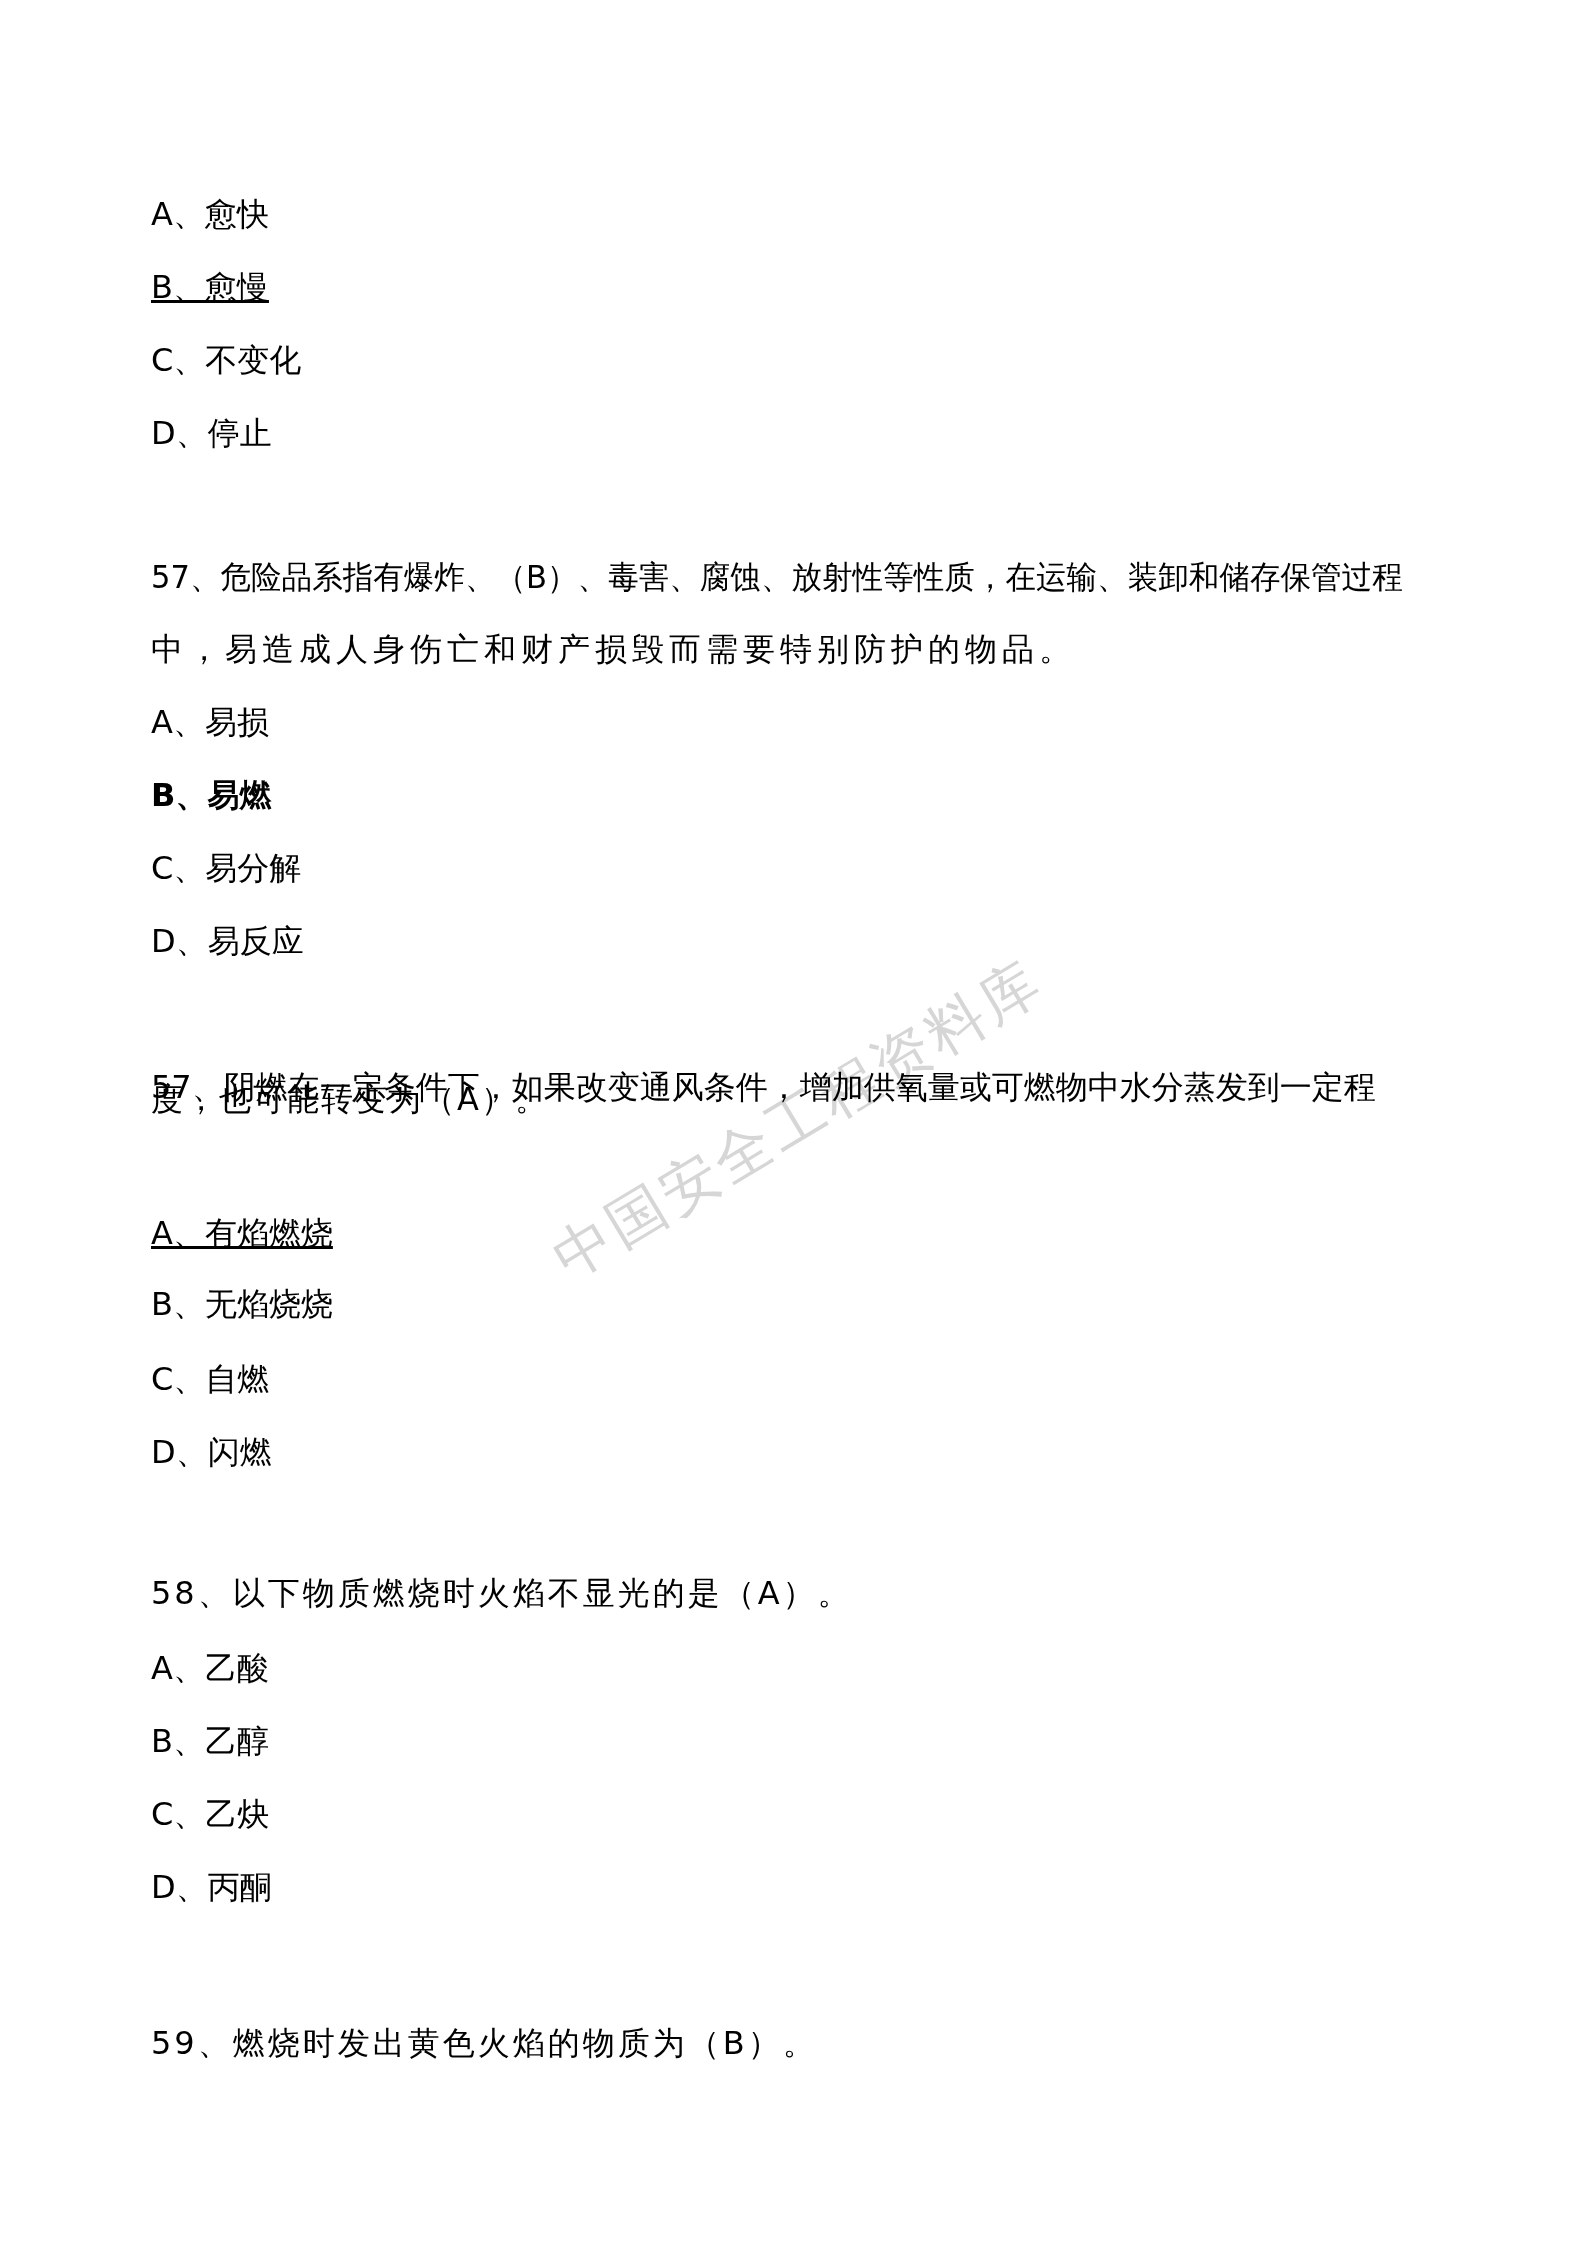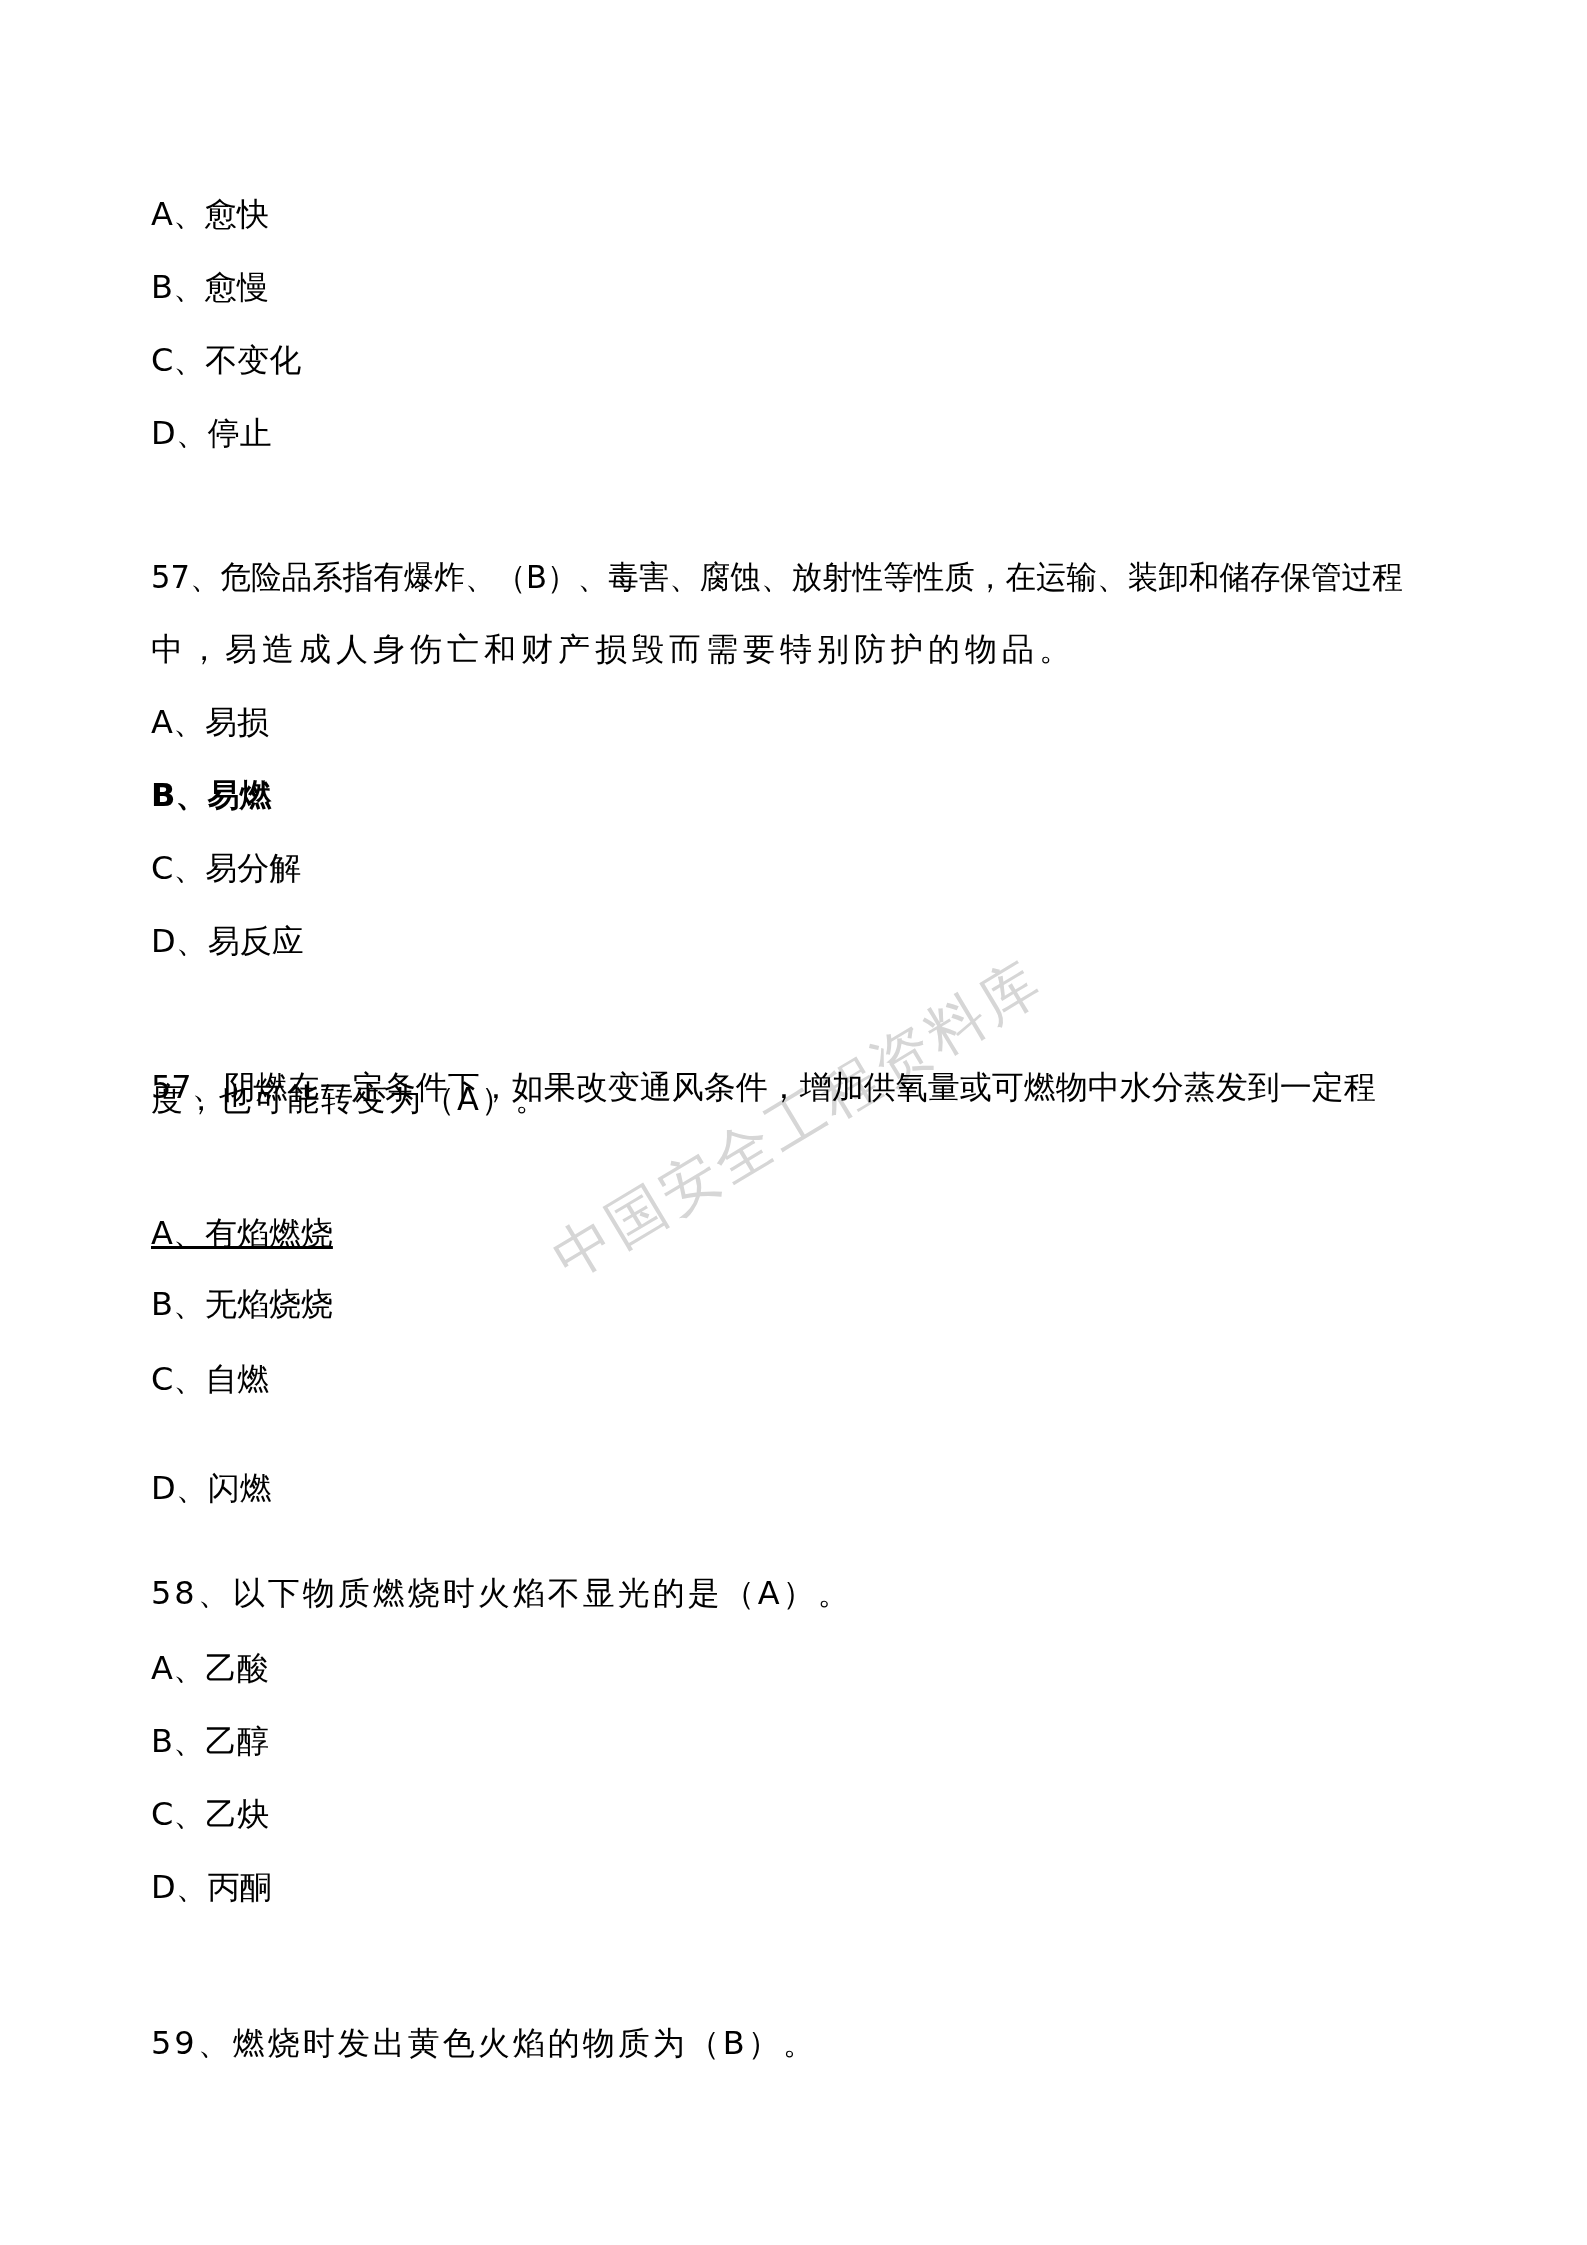--- a/index.html
+++ b/index.html
@@ -50,41 +50,41 @@
 <body>
 
 <div class="page">
 
   <div class="watermark">中国安全工程资料库</div>
 
   <div class="content">
 
     <div>
       <div class="line" style="top:194px;">A、愈快</div>
-      <div class="line" style="top:267px;">B、愈慢</div>
+      <div class="line" style="top:267px;text-decoration:underline;">B、愈慢</div>
       <div class="line" style="top:340px;">C、不变化</div>
       <div class="line" style="top:413px;">D、停止</div>
     </div>
 
     <div>
       <div class="line" style="top:557px; transform:scaleX(0.955);">57、危险品系指有爆炸、（B）、毒害、腐蚀、放射性等性质，在运输、装卸和储存保管过程</div>
       <div class="line" style="top:629px; letter-spacing:5px;">中，易造成人身伤亡和财产损毁而需要特别防护的物品。</div>
       <div class="line" style="top:702px;text-align:right;">A、易损</div>
       <div class="line" style="top:775px;font-weight:bold;">B、易燃</div>
       <div class="line" style="top:848px;">C、易分解</div>
       <div class="line" style="top:921px;">D、易反应</div>
     </div>
 
     <div>
       <div class="line" style="top:1067px; transform:scaleX(1.0);">57、阴燃在一定条件下，如果改变通风条件，增加供氧量或可燃物中水分蒸发到一定程</div>
       <div class="line" style="top:1079px; letter-spacing:2px;">度，也可能转变为（A）。</div>
       <div class="line" style="top:1213px;text-decoration:underline;">A、有焰燃烧</div>
       <div class="line" style="top:1284px;">B、无焰烧烧</div>
       <div class="line" style="top:1359px;">C、自燃</div>
-      <div class="line" style="top:1432px;margin-top:36px;">D、闪燃</div>
+      <div class="line" style="top:1432px;">D、闪燃</div>
     </div>
 
     <div>
       <div class="line" style="top:1573px; letter-spacing:3px;">58、以下物质燃烧时火焰不显光的是（A）。</div>
       <div class="line" style="top:1648px;">A、乙酸</div>
       <div class="line" style="top:1721px;">B、乙醇</div>
       <div class="line" style="top:1794px;">C、乙炔</div>
       <div class="line" style="top:1867px;">D、丙酮</div>
     </div>
 

